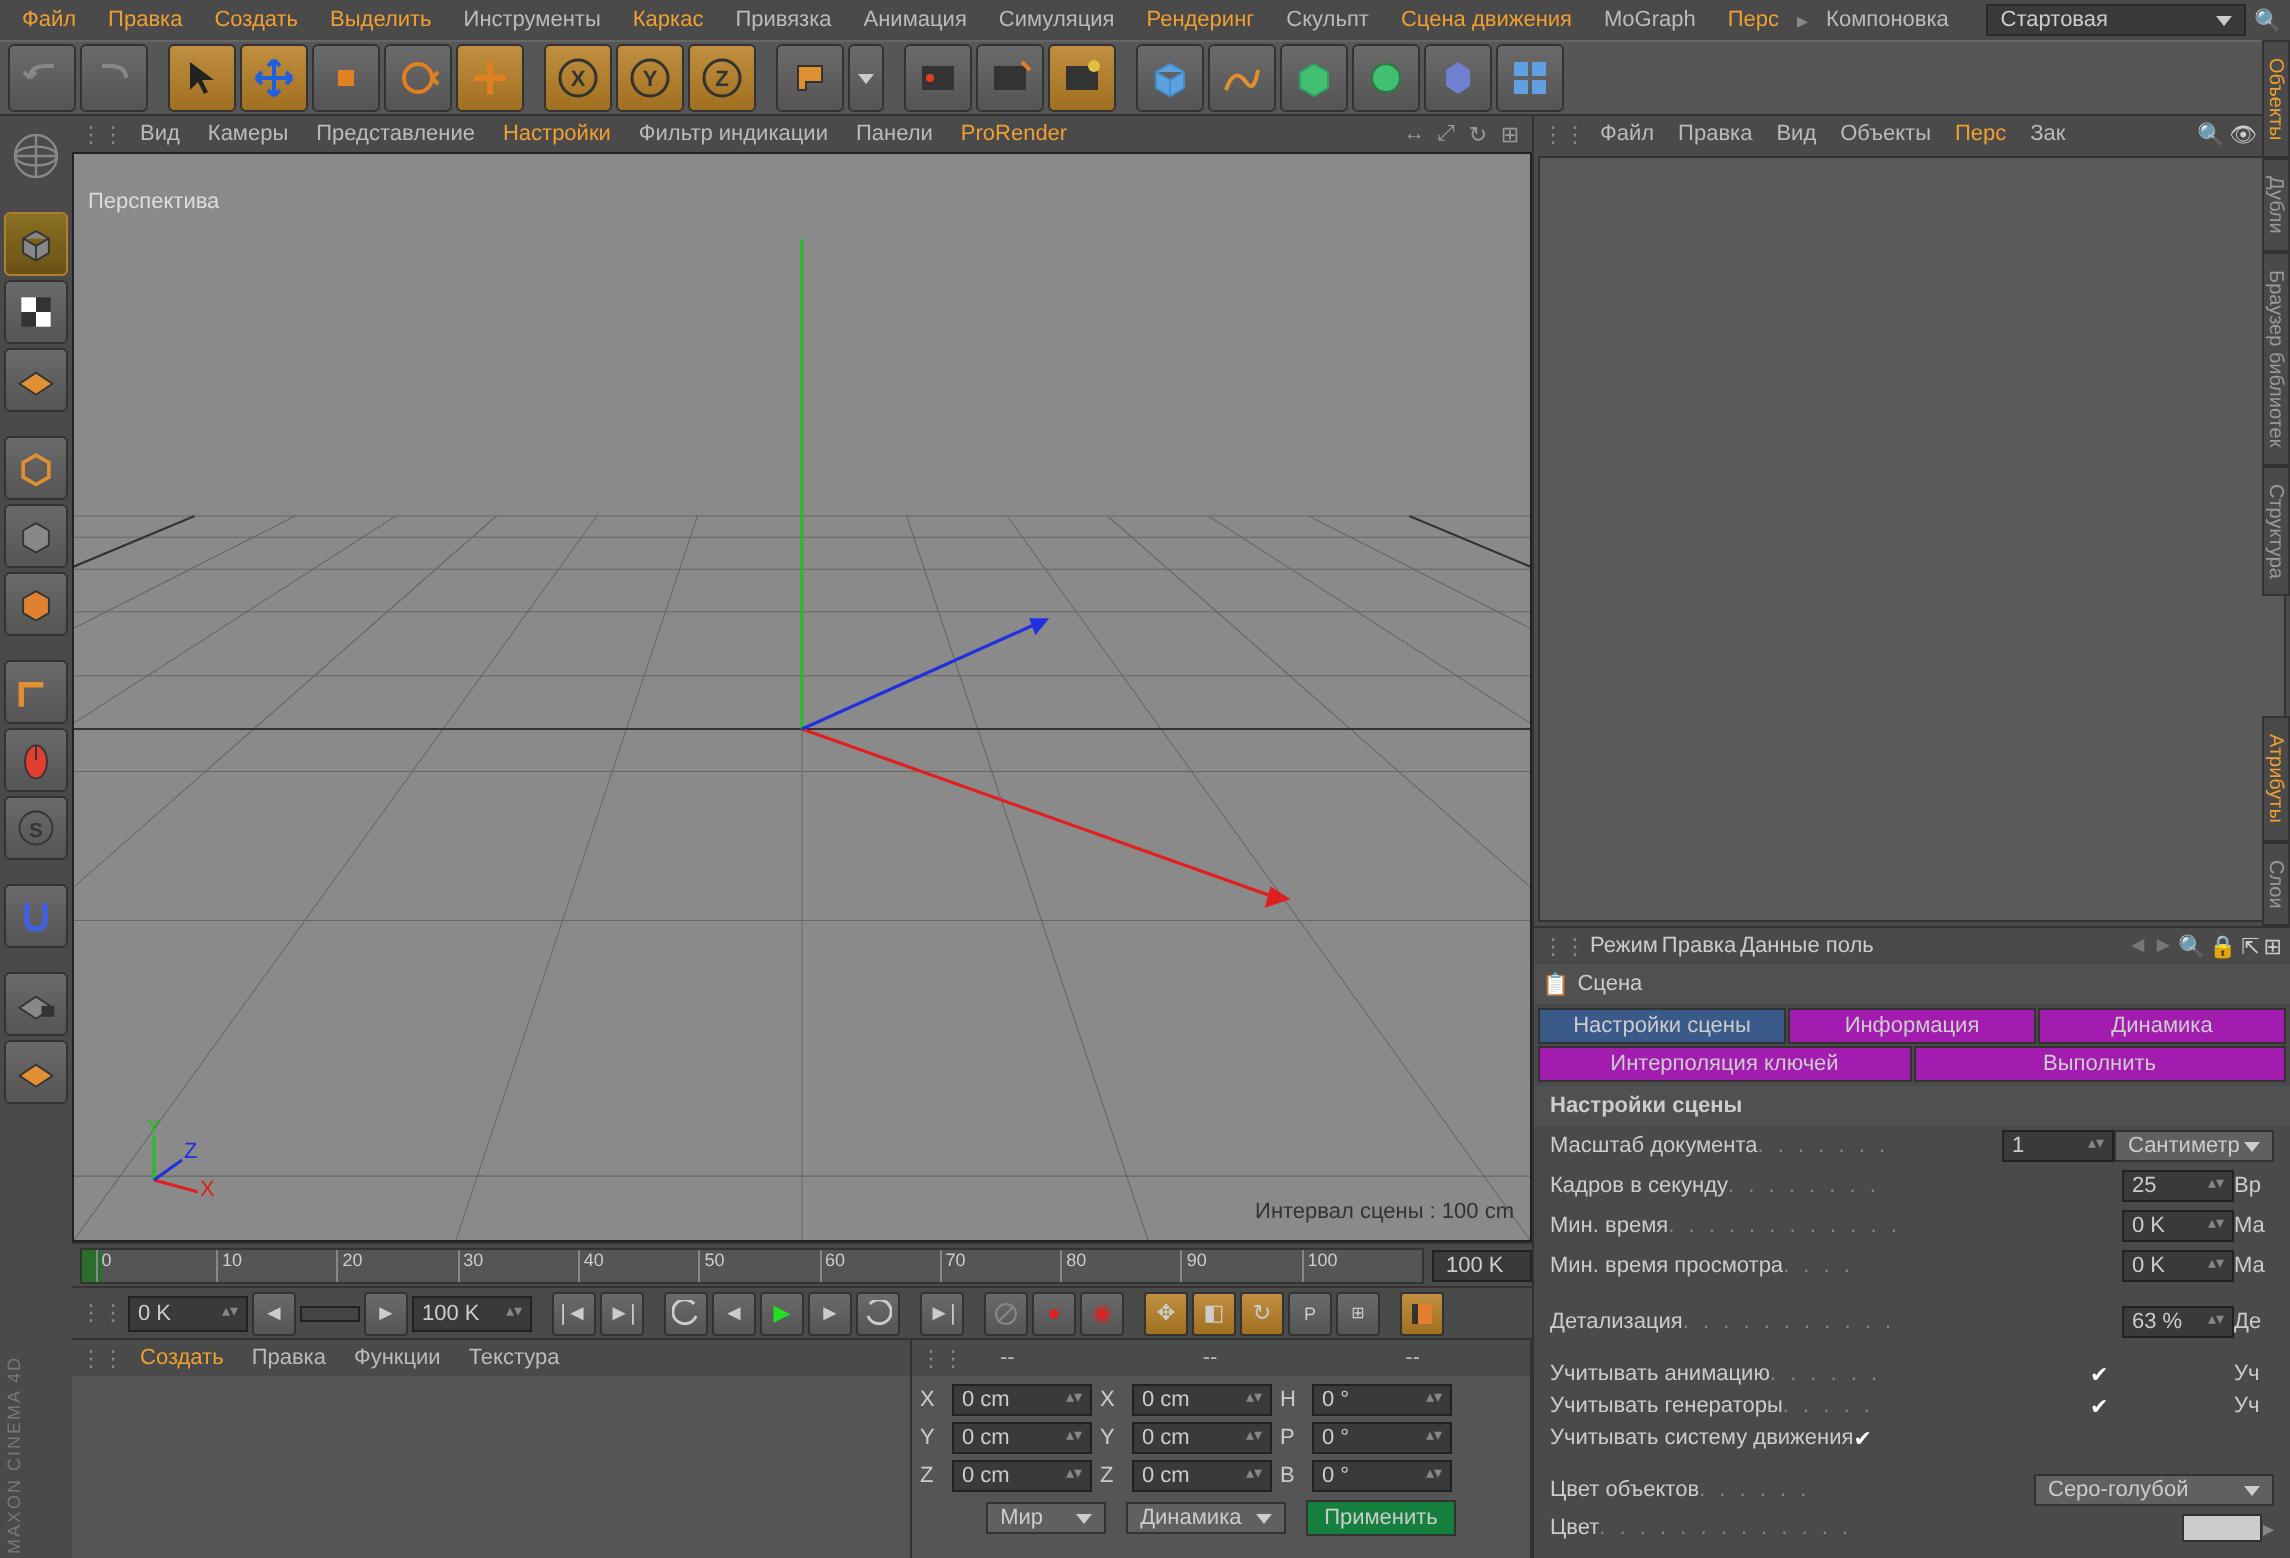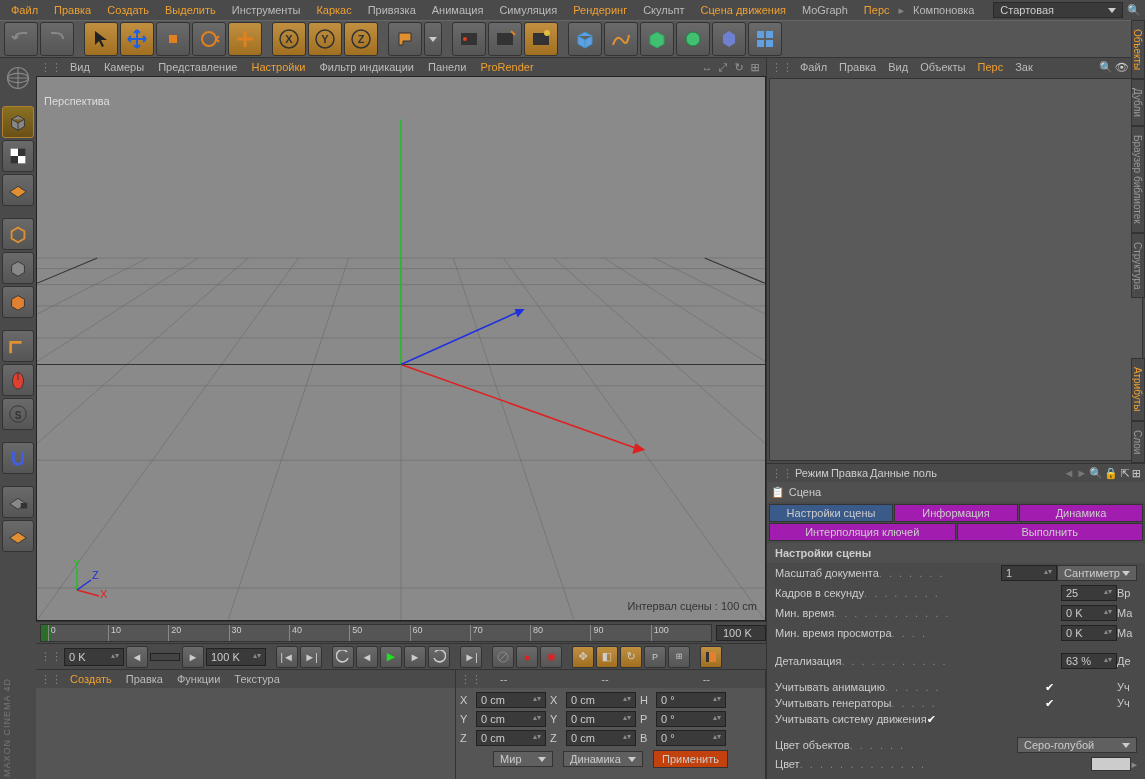--- a/index.html
+++ b/index.html
@@ -68,21 +68,21 @@
 .attrfld{background:#3a3a3a;border:1px solid #222;padding:1px 4px;width:56px;display:flex;justify-content:space-between;font-size:10px}
 .attrdd{background:#606060;border:1px solid #333;padding:1px 6px;width:80px;display:flex;justify-content:space-between;align-items:center;font-size:10px}
 .attrbtn{background:#606060;border:1px solid #333;padding:2px;text-align:center;cursor:pointer;flex:1;margin:2px 8px}
 .chk{width:12px;height:12px;color:#fff}
 .rtabs{position:absolute;right:0;top:20px;width:14px;display:flex;flex-direction:column}
 .rtab{writing-mode:vertical-rl;padding:8px 1px;background:#4a4a4a;border:1px solid #333;color:#999;font-size:10px;cursor:pointer}
 .rtab.hl{color:#f0a030}
 .brand{position:absolute;left:2px;bottom:2px;writing-mode:vertical-rl;transform:rotate(180deg);color:#777;font-size:9px;letter-spacing:1px}
 .spin{color:#888;font-size:8px}
 .tri{width:0;height:0;border-left:4px solid transparent;border-right:4px solid transparent;border-top:5px solid #ccc}
-.applybtn{background:#c2410c;border:1px solid #333;padding:2px 8px;cursor:pointer}
+.applybtn{background:#15803d;border:1px solid #333;padding:2px 8px;cursor:pointer}
 </style>
 </head>
 <body>
 
 <div class="topmenu">
   <span class="mi hl">Файл</span>
   <span class="mi hl">Правка</span>
   <span class="mi hl">Создать</span>
   <span class="mi hl">Выделить</span>
   <span class="mi">Инструменты</span>

